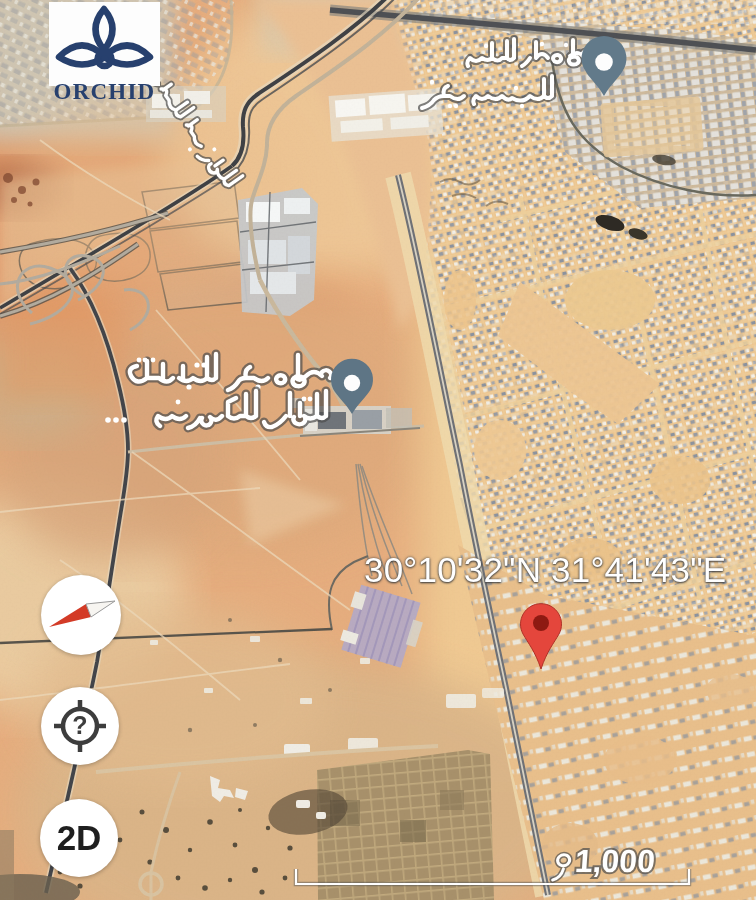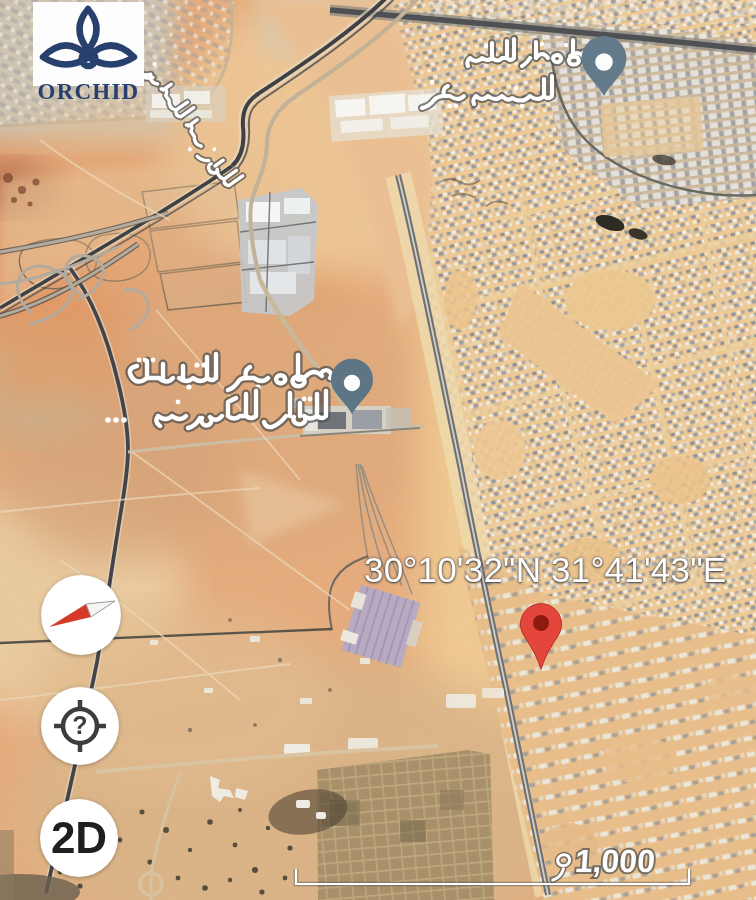--- a/index.html
+++ b/index.html
@@ -425,21 +425,21 @@
 </g>
 <g transform="translate(556,846) skewX(-4)">
 <text x="20" y="26" font-family="Liberation Sans, sans-serif" font-size="32" fill="#fff" style="paint-order:stroke" stroke="#4d4d4d" stroke-width="4" stroke-opacity=".7" font-weight="bold">1,000</text>
 <g transform="translate(-7,0)" stroke-linecap="round" stroke-linejoin="round" fill="none">
           <use href="#arScale" stroke="#4d4d4d" stroke-width="6" opacity=".7"></use>
           <use href="#arScale" stroke="#fff" stroke-width="3"></use>
         </g>
 </g>
 </svg>
 <div class="ui" style="left:364px;top:550px;font-size:35px;color:#fff;white-space:nowrap;text-shadow:0 0 3px rgba(70,70,70,.95),0 1px 2px rgba(60,60,60,.9);letter-spacing:0.2px;">30°10'32"N 31°41'43"E</div>
-<div class="ui" style="left:33px;top:2px;width:111px;height:84px;background:#fdfdfd;">
+<div class="ui" style="left:49px;top:2px;width:111px;height:84px;background:#fdfdfd;">
 <svg width="111" height="104" viewBox="0 0 111 104">
 <g fill="none" stroke="#27406e" stroke-width="6.5" stroke-linecap="round" stroke-linejoin="round">
 <path d="M55,7 Q72,27 55,48 Q38,27 55,7 Z"></path>
 <path d="M10,55 Q33,32 56,55 Q33,70 10,55 Z"></path>
 <path d="M101,55 Q78,32 55,55 Q78,70 101,55 Z"></path>
 <circle cx="55.5" cy="57" r="7"></circle>
 </g>
 <text x="55.5" y="97" text-anchor="middle" font-family="Liberation Serif, serif" font-size="23" font-weight="bold" fill="#27406e" letter-spacing="1.2">ORCHID</text>
 </svg>
 </div>
@@ -453,13 +453,13 @@
 <g stroke="#3d3d3d" stroke-width="4.5" fill="none">
 <circle cx="39" cy="39" r="17"></circle>
 <line x1="39" y1="13" x2="39" y2="22"></line>
         <line x1="39" y1="56" x2="39" y2="65"></line>
 <line x1="13" y1="39" x2="22" y2="39"></line>
         <line x1="56" y1="39" x2="65" y2="39"></line>
 </g>
 <text x="39" y="47" text-anchor="middle" font-family="Liberation Sans, sans-serif" font-size="25" font-weight="bold" fill="#3d3d3d">?</text>
 </svg>
 <div class="btn" style="left:40px;top:799px;"></div>
-<div class="ui" style="left:40px;top:799px;width:78px;height:78px;display:flex;align-items:center;justify-content:center;font-size:44px;font-weight:bold;color:#1f1f1f;">2D</div>
+<div class="ui" style="left:40px;top:799px;width:78px;height:78px;display:flex;align-items:center;justify-content:center;font-size:35px;font-weight:bold;color:#1f1f1f;">2D</div>
 </div>
 </body></html>

